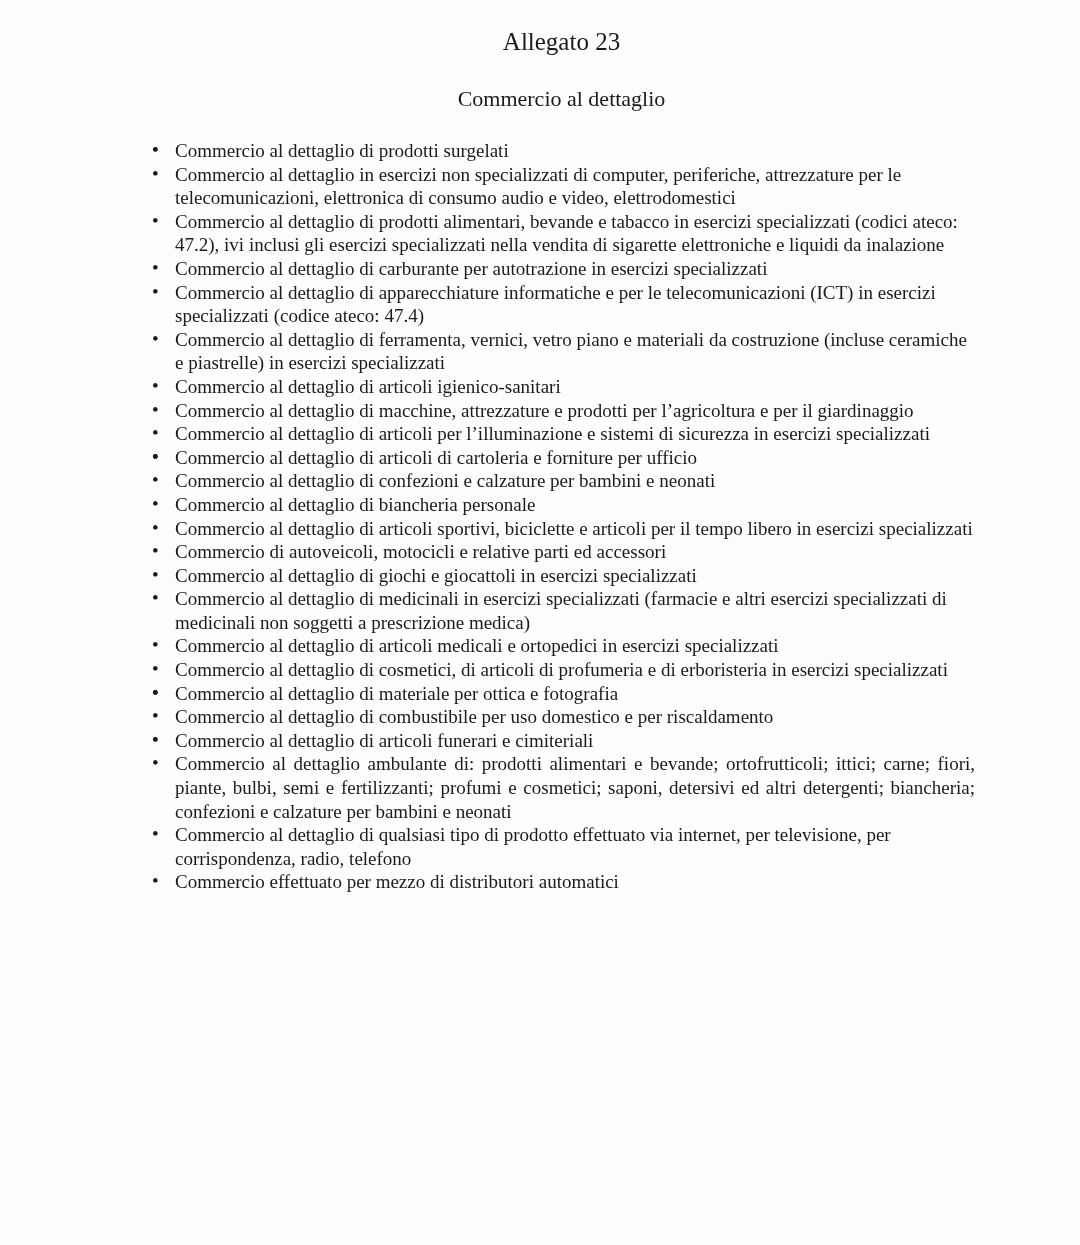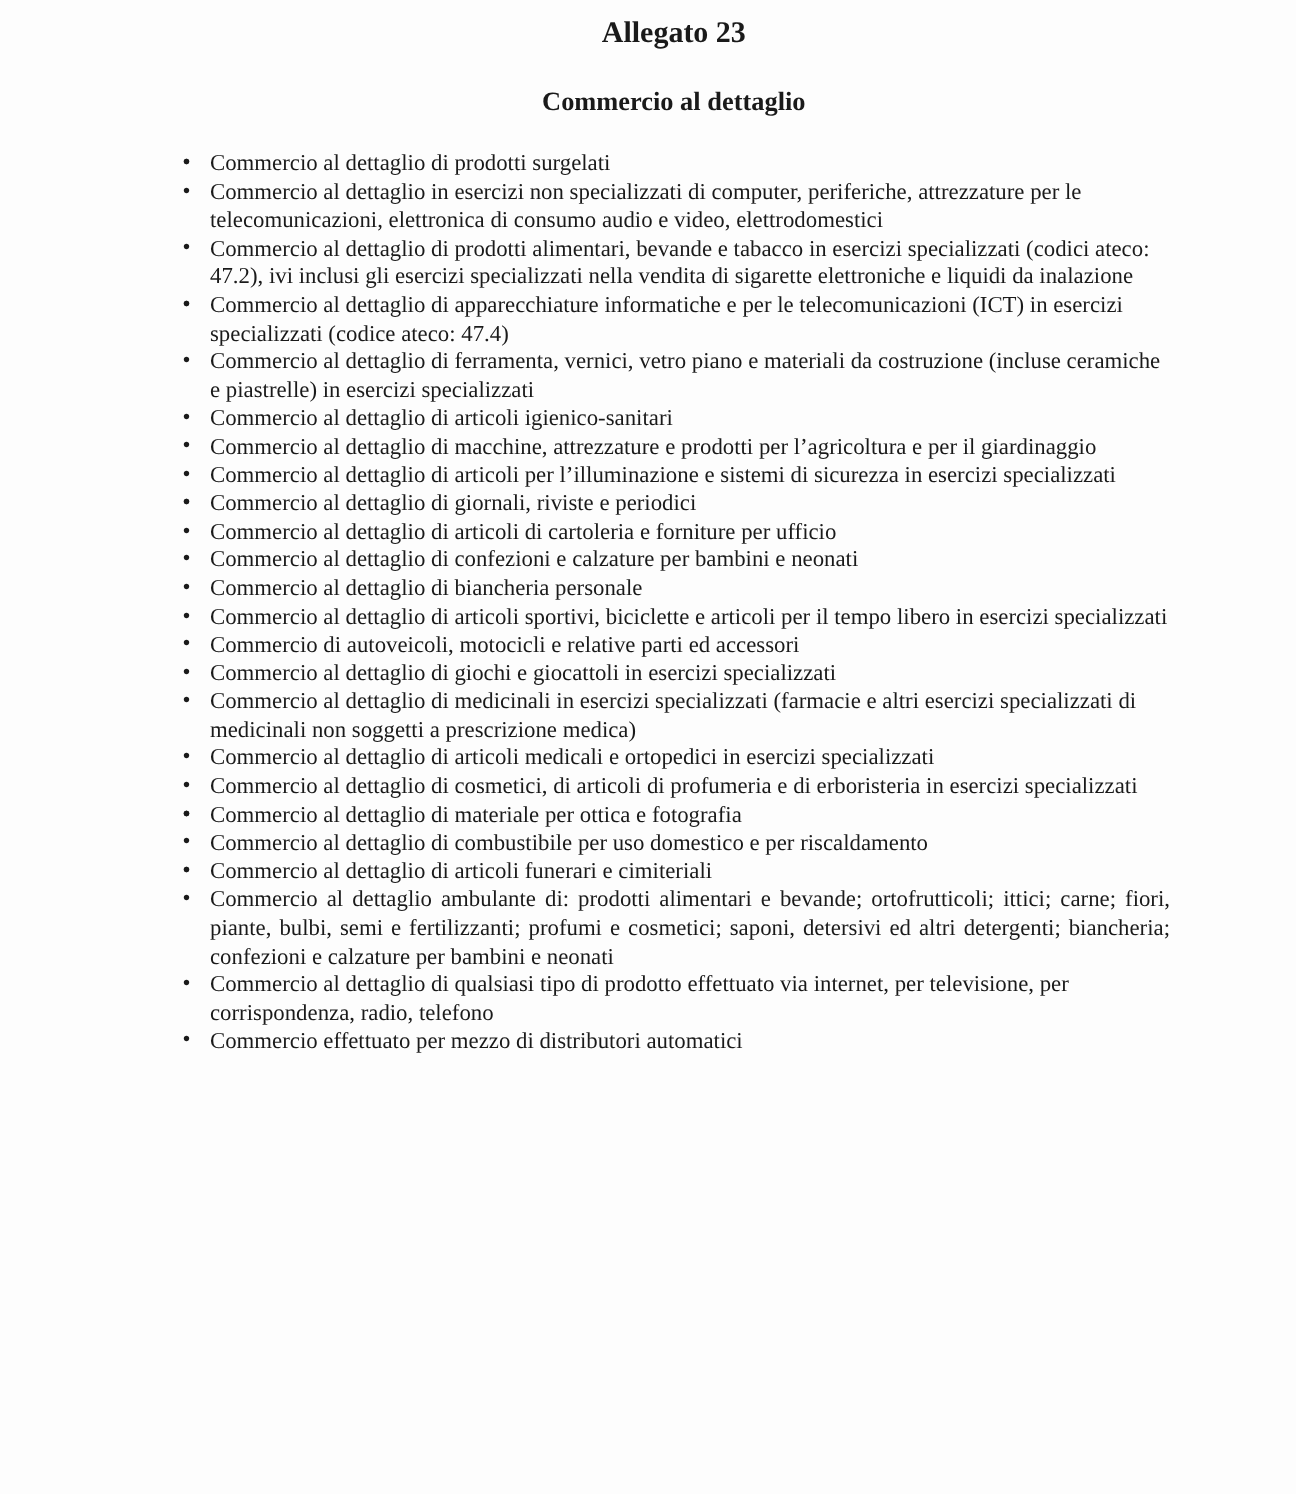--- a/index.html
+++ b/index.html
@@ -16,28 +16,28 @@
     -webkit-font-smoothing: antialiased;
     overflow: hidden;
   }
   .doc {
     
     margin: 0 105px 0 148px;
     padding-top: 13px;
   }
   .doc-title {
     text-align: center;
-    font-weight: bold;
+    font-weight: normal;
     font-size: 25px;
     line-height: 30px;
-    margin: 0;
+    margin: 14px;
   }
   .doc-subtitle {
     text-align: center;
-    font-weight: bold;
+    font-weight: normal;
     font-size: 22px;
     line-height: 26px;
     margin: 29px 0 3px 0;
   }
   ul.retail-list {
     list-style: none;
     margin: 27px 0 0 0;
     padding: 0;
     font-size: 19px;
     line-height: 23.6px;
@@ -63,28 +63,28 @@
 <div class="doc">
   <h1 class="doc-title">Allegato 23</h1>
 
   <h2 class="doc-subtitle">Commercio al dettaglio</h2>
 
   <ul class="retail-list">
       <li><span class="bullet">•</span></li>
       <li><span class="bullet">•</span><span>Commercio al dettaglio di prodotti surgelati</span></li>
       <li><span class="bullet">•</span><span>Commercio al dettaglio in esercizi non specializzati di computer, periferiche, attrezzature per le telecomunicazioni, elettronica di consumo audio e video, elettrodomestici</span></li>
       <li><span class="bullet">•</span><span>Commercio al dettaglio di prodotti alimentari, bevande e tabacco in esercizi specializzati (codici ateco: 47.2), ivi inclusi gli esercizi specializzati nella vendita di sigarette elettroniche e liquidi da inalazione</span></li>
-      <li><span class="bullet">•</span></li>
+      <li><span class="bullet">•</span><span>Commercio al dettaglio di carburante per autotrazione in esercizi specializzati</span></li>
       <li><span class="bullet">•</span><span>Commercio al dettaglio di apparecchiature informatiche e per le telecomunicazioni (ICT) in esercizi specializzati (codice ateco: 47.4)</span></li>
       <li><span class="bullet">•</span><span>Commercio al dettaglio di ferramenta, vernici, vetro piano e materiali da costruzione (incluse ceramiche e piastrelle) in esercizi specializzati</span></li>
       <li><span class="bullet">•</span><span>Commercio al dettaglio di articoli igienico-sanitari</span></li>
       <li><span class="bullet">•</span><span>Commercio al dettaglio di macchine, attrezzature e prodotti per l’agricoltura e per il giardinaggio</span></li>
       <li><span class="bullet">•</span><span>Commercio al dettaglio di articoli per l’illuminazione e sistemi di sicurezza in esercizi specializzati</span></li>
       <li><span class="bullet">•</span></li>
-      <li><span class="bullet">•</span><span>Commercio al dettaglio di giornali, riviste e periodici</span></li>
+      <li><span class="bullet">•</span></li>
       <li><span class="bullet">•</span><span>Commercio al dettaglio di articoli di cartoleria e forniture per ufficio</span></li>
       <li><span class="bullet">•</span><span>Commercio al dettaglio di confezioni e calzature per bambini e neonati</span></li>
       <li><span class="bullet">•</span><span>Commercio al dettaglio di biancheria personale</span></li>
       <li><span class="bullet">•</span><span>Commercio al dettaglio di articoli sportivi, biciclette e articoli per il tempo libero in esercizi specializzati</span></li>
       <li><span class="bullet">•</span><span>Commercio di autoveicoli, motocicli e relative parti ed accessori</span></li>
       <li><span class="bullet">•</span><span>Commercio al dettaglio di giochi e giocattoli in esercizi specializzati</span></li>
       <li><span class="bullet">•</span><span>Commercio al dettaglio di medicinali in esercizi specializzati (farmacie e altri esercizi specializzati di medicinali non soggetti a prescrizione medica)</span></li>
       <li><span class="bullet">•</span><span>Commercio al dettaglio di articoli medicali e ortopedici in esercizi specializzati</span></li>
       <li class="justify"><span class="bullet">•</span><span>Commercio al dettaglio di cosmetici, di articoli di profumeria e di erboristeria in esercizi specializzati</span></li>
       <li><span class="bullet">•</span></li>

